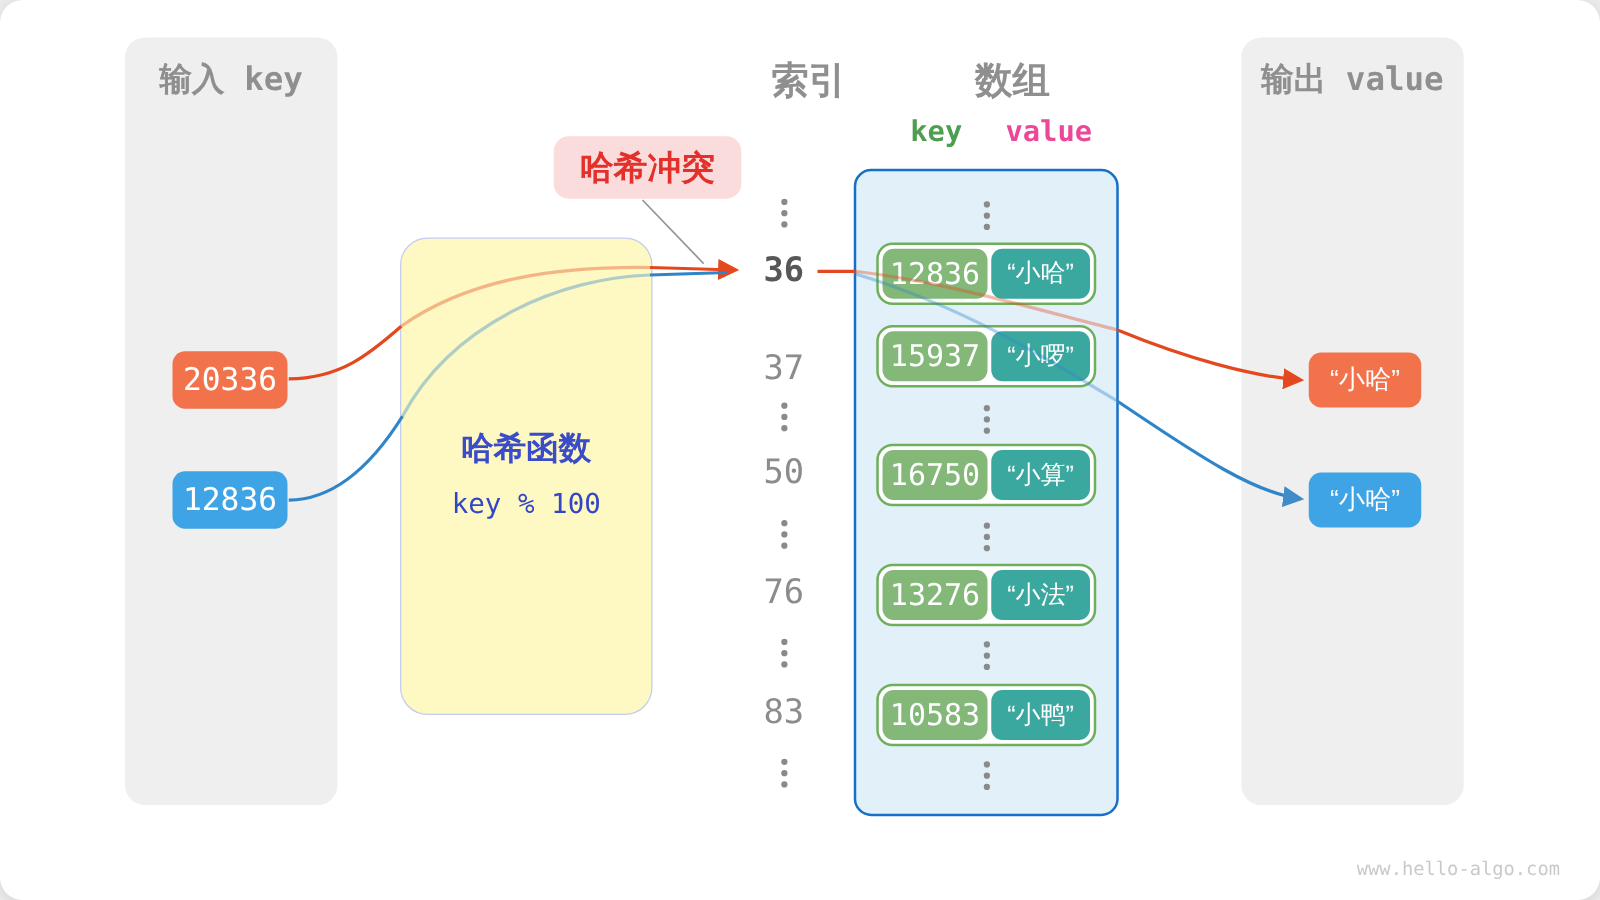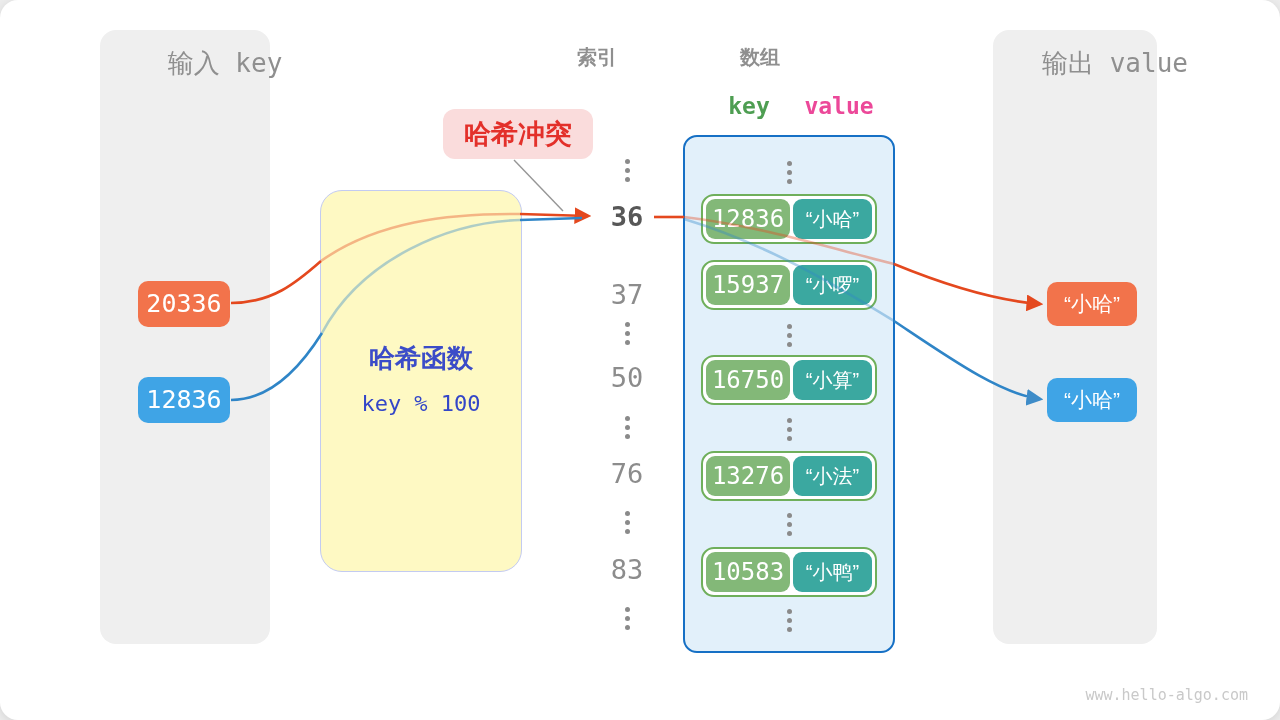--- a/index.html
+++ b/index.html
@@ -15,28 +15,27 @@
     box-shadow:0 2px 10px rgba(0,0,0,.10);
   }
   .abs{position:absolute;}
   .panel{
     background:#efefef;border-radius:16px;
   }
   .panel-header{
     position:absolute;top:16px;left:0;width:100%;
     text-align:center;
     font-family:"DejaVu Sans Mono","Liberation Sans",sans-serif;
-    font-weight:400;font-size:26px;color:#8f8f8f;
+    font-weight:700;font-size:26px;color:#8f8f8f;
     white-space:pre;
-    padding-left:40px;
   }
   .col-header{
-    text-align:left;
+    text-align:right;
     font-family:"DejaVu Sans Mono","Liberation Sans",sans-serif;
-    font-weight:700;font-size:20px;color:#8f8f8f;
+    font-weight:700;font-size:30px;color:#8f8f8f;
   }
   .key-box{
     width:92px;height:46px;border-radius:10px;
     color:#fff;font-family:"DejaVu Sans Mono",monospace;
     font-size:25px;line-height:46px;text-align:center;
   }
   .bg-orange{background:#f2734b;}
   .bg-blue{background:#3fa4e6;}
   .hash-box{
     left:320px;top:190px;width:200px;height:380px;
@@ -209,21 +208,21 @@
         <div class="kcell">10583</div>
         <div class="vcell">“小鸭”</div>
       </div>
       <div class="dots" style="top: 469px;">
         <i></i>
         <i></i>
         <i></i>
       </div>
     </div>
 
-  <div class="abs panel" style="left:993px;top:30px;width:164px;height:614px;">
+  <div class="abs panel" style="left:993px;top:30px;width:178px;height:614px;">
     <div class="panel-header">输出 value</div>
   </div>
   <div class="abs out-box bg-orange" style="left:1047px;top:282px;">“小哈”</div>
   <div class="abs out-box bg-blue" style="left:1047px;top:378px;">“小哈”</div>
 
   <div class="abs watermark">www.hello-algo.com</div>
 
   <svg id="arrows" width="1280" height="720" viewBox="0 0 1280 720">
     <defs>
       <marker id="ah-o" viewBox="0 0 10 10" refX="8" refY="5" markerWidth="6.5" markerHeight="6.5" orient="auto">

